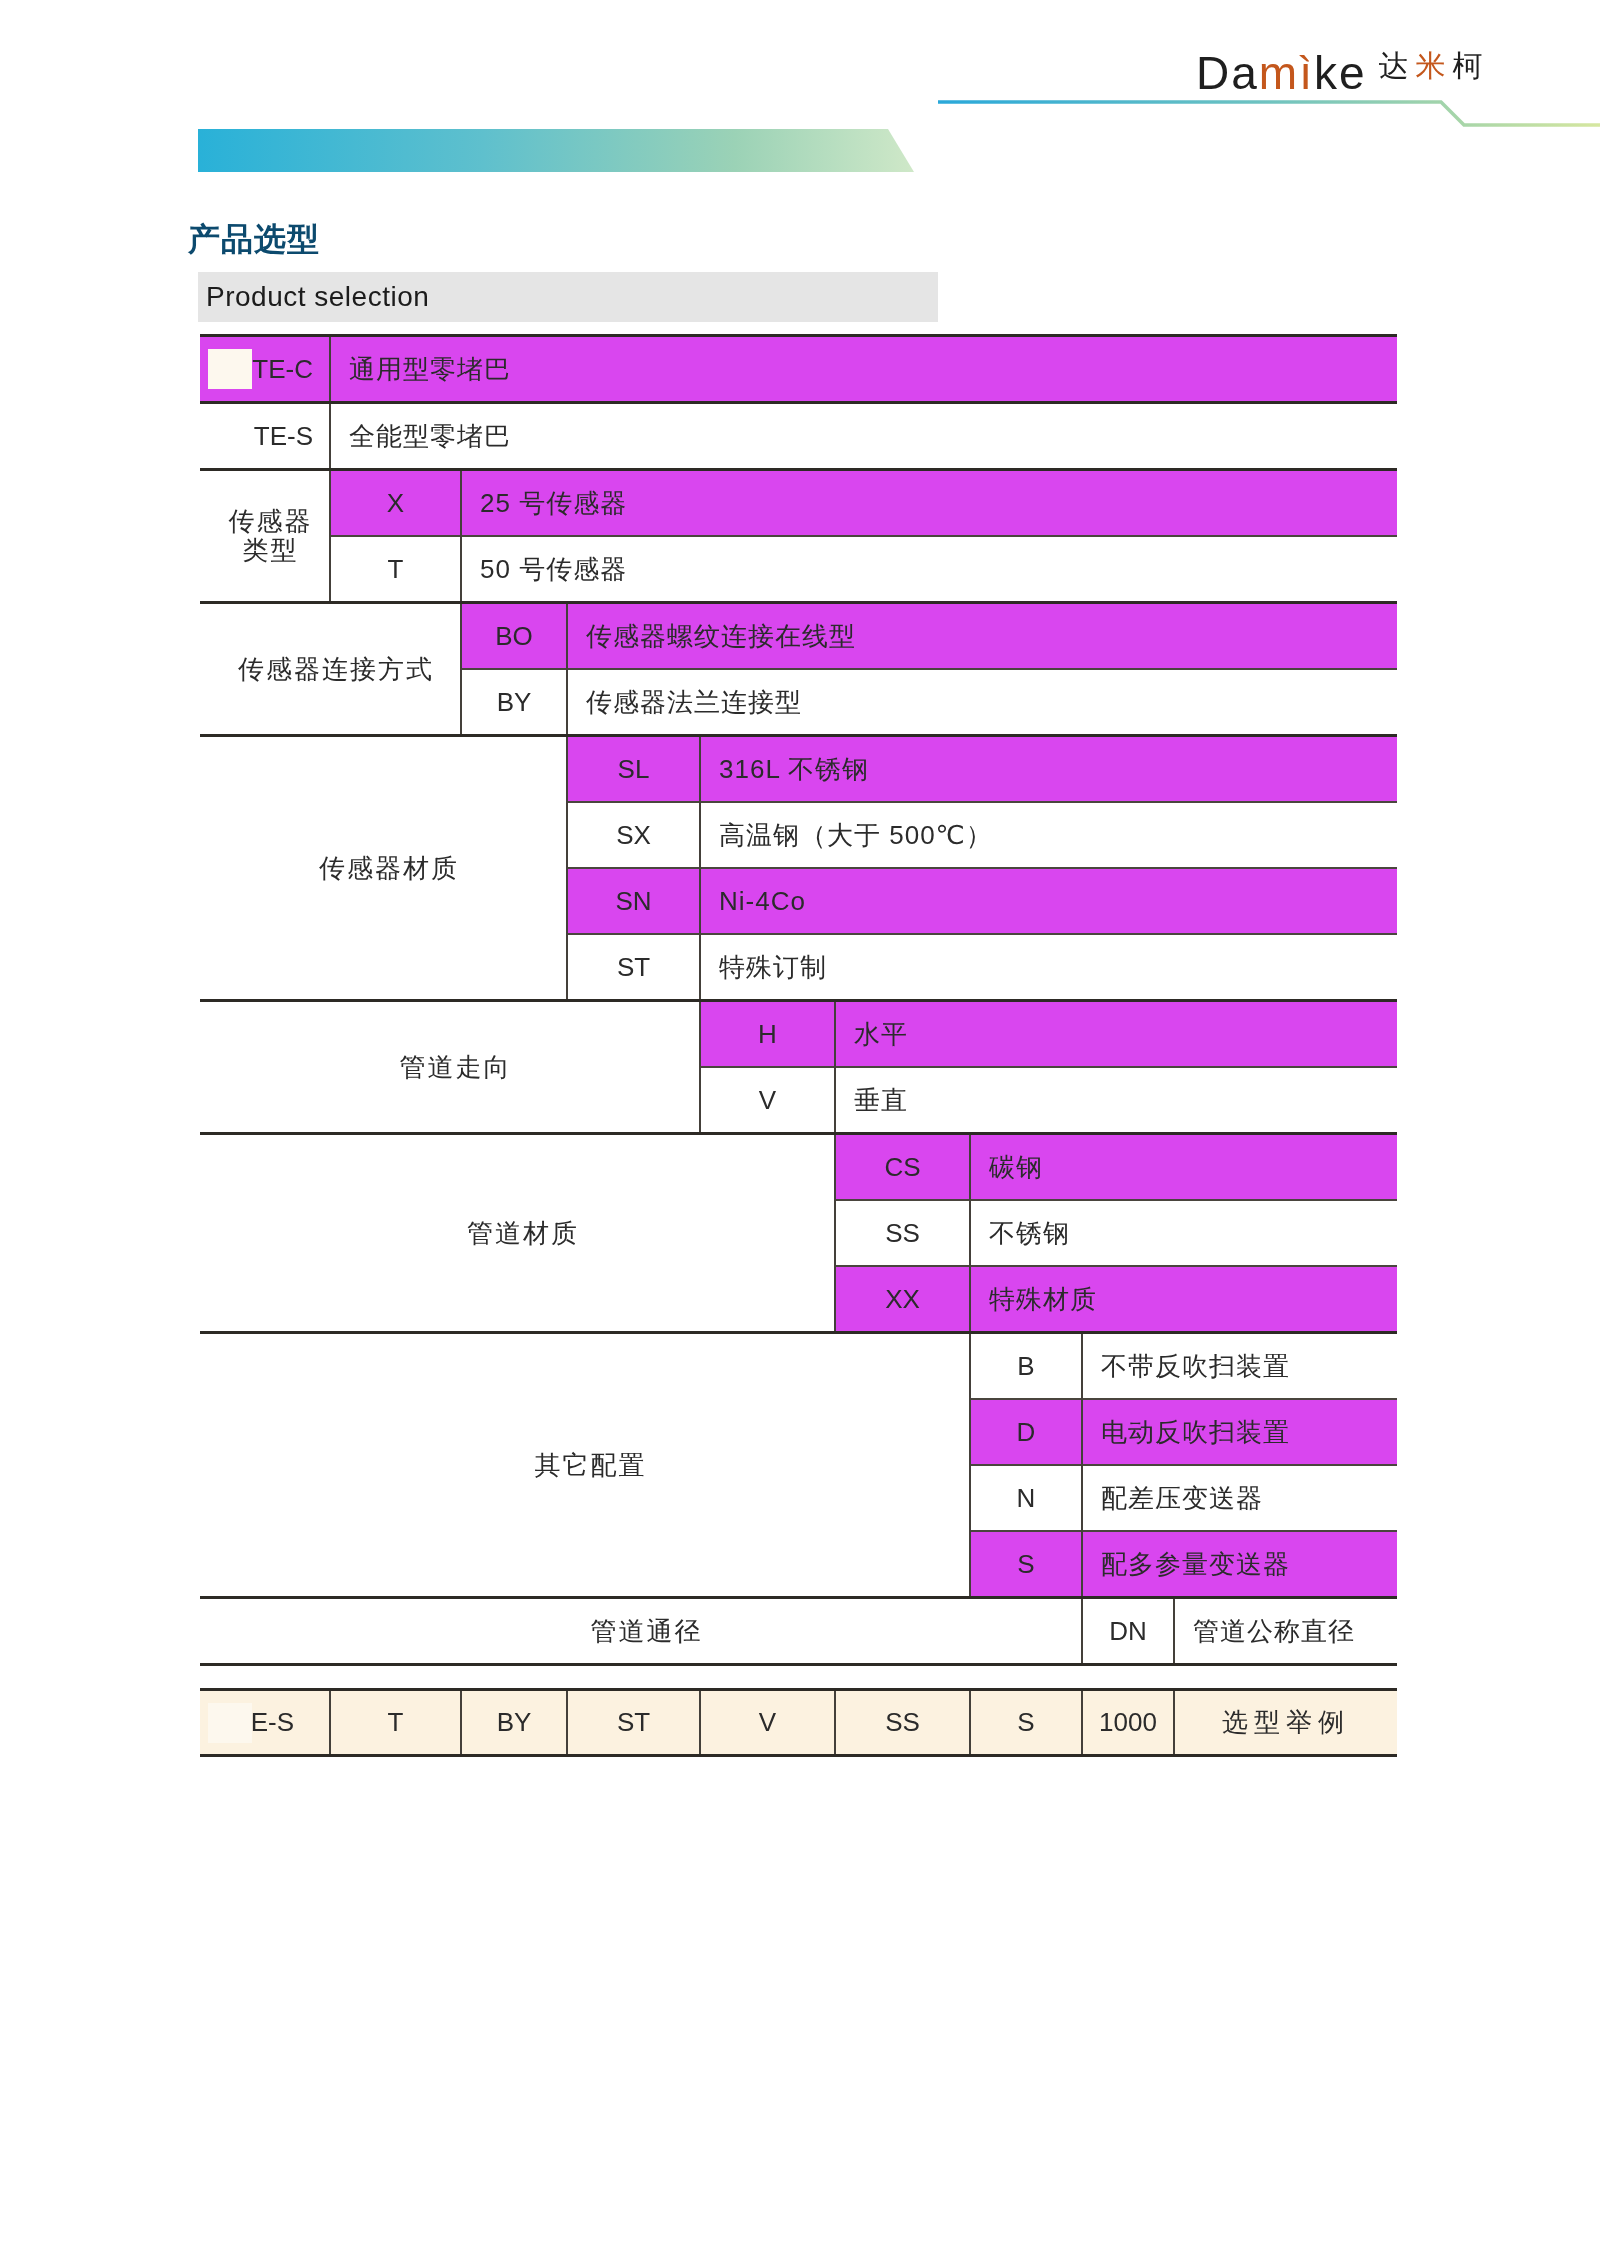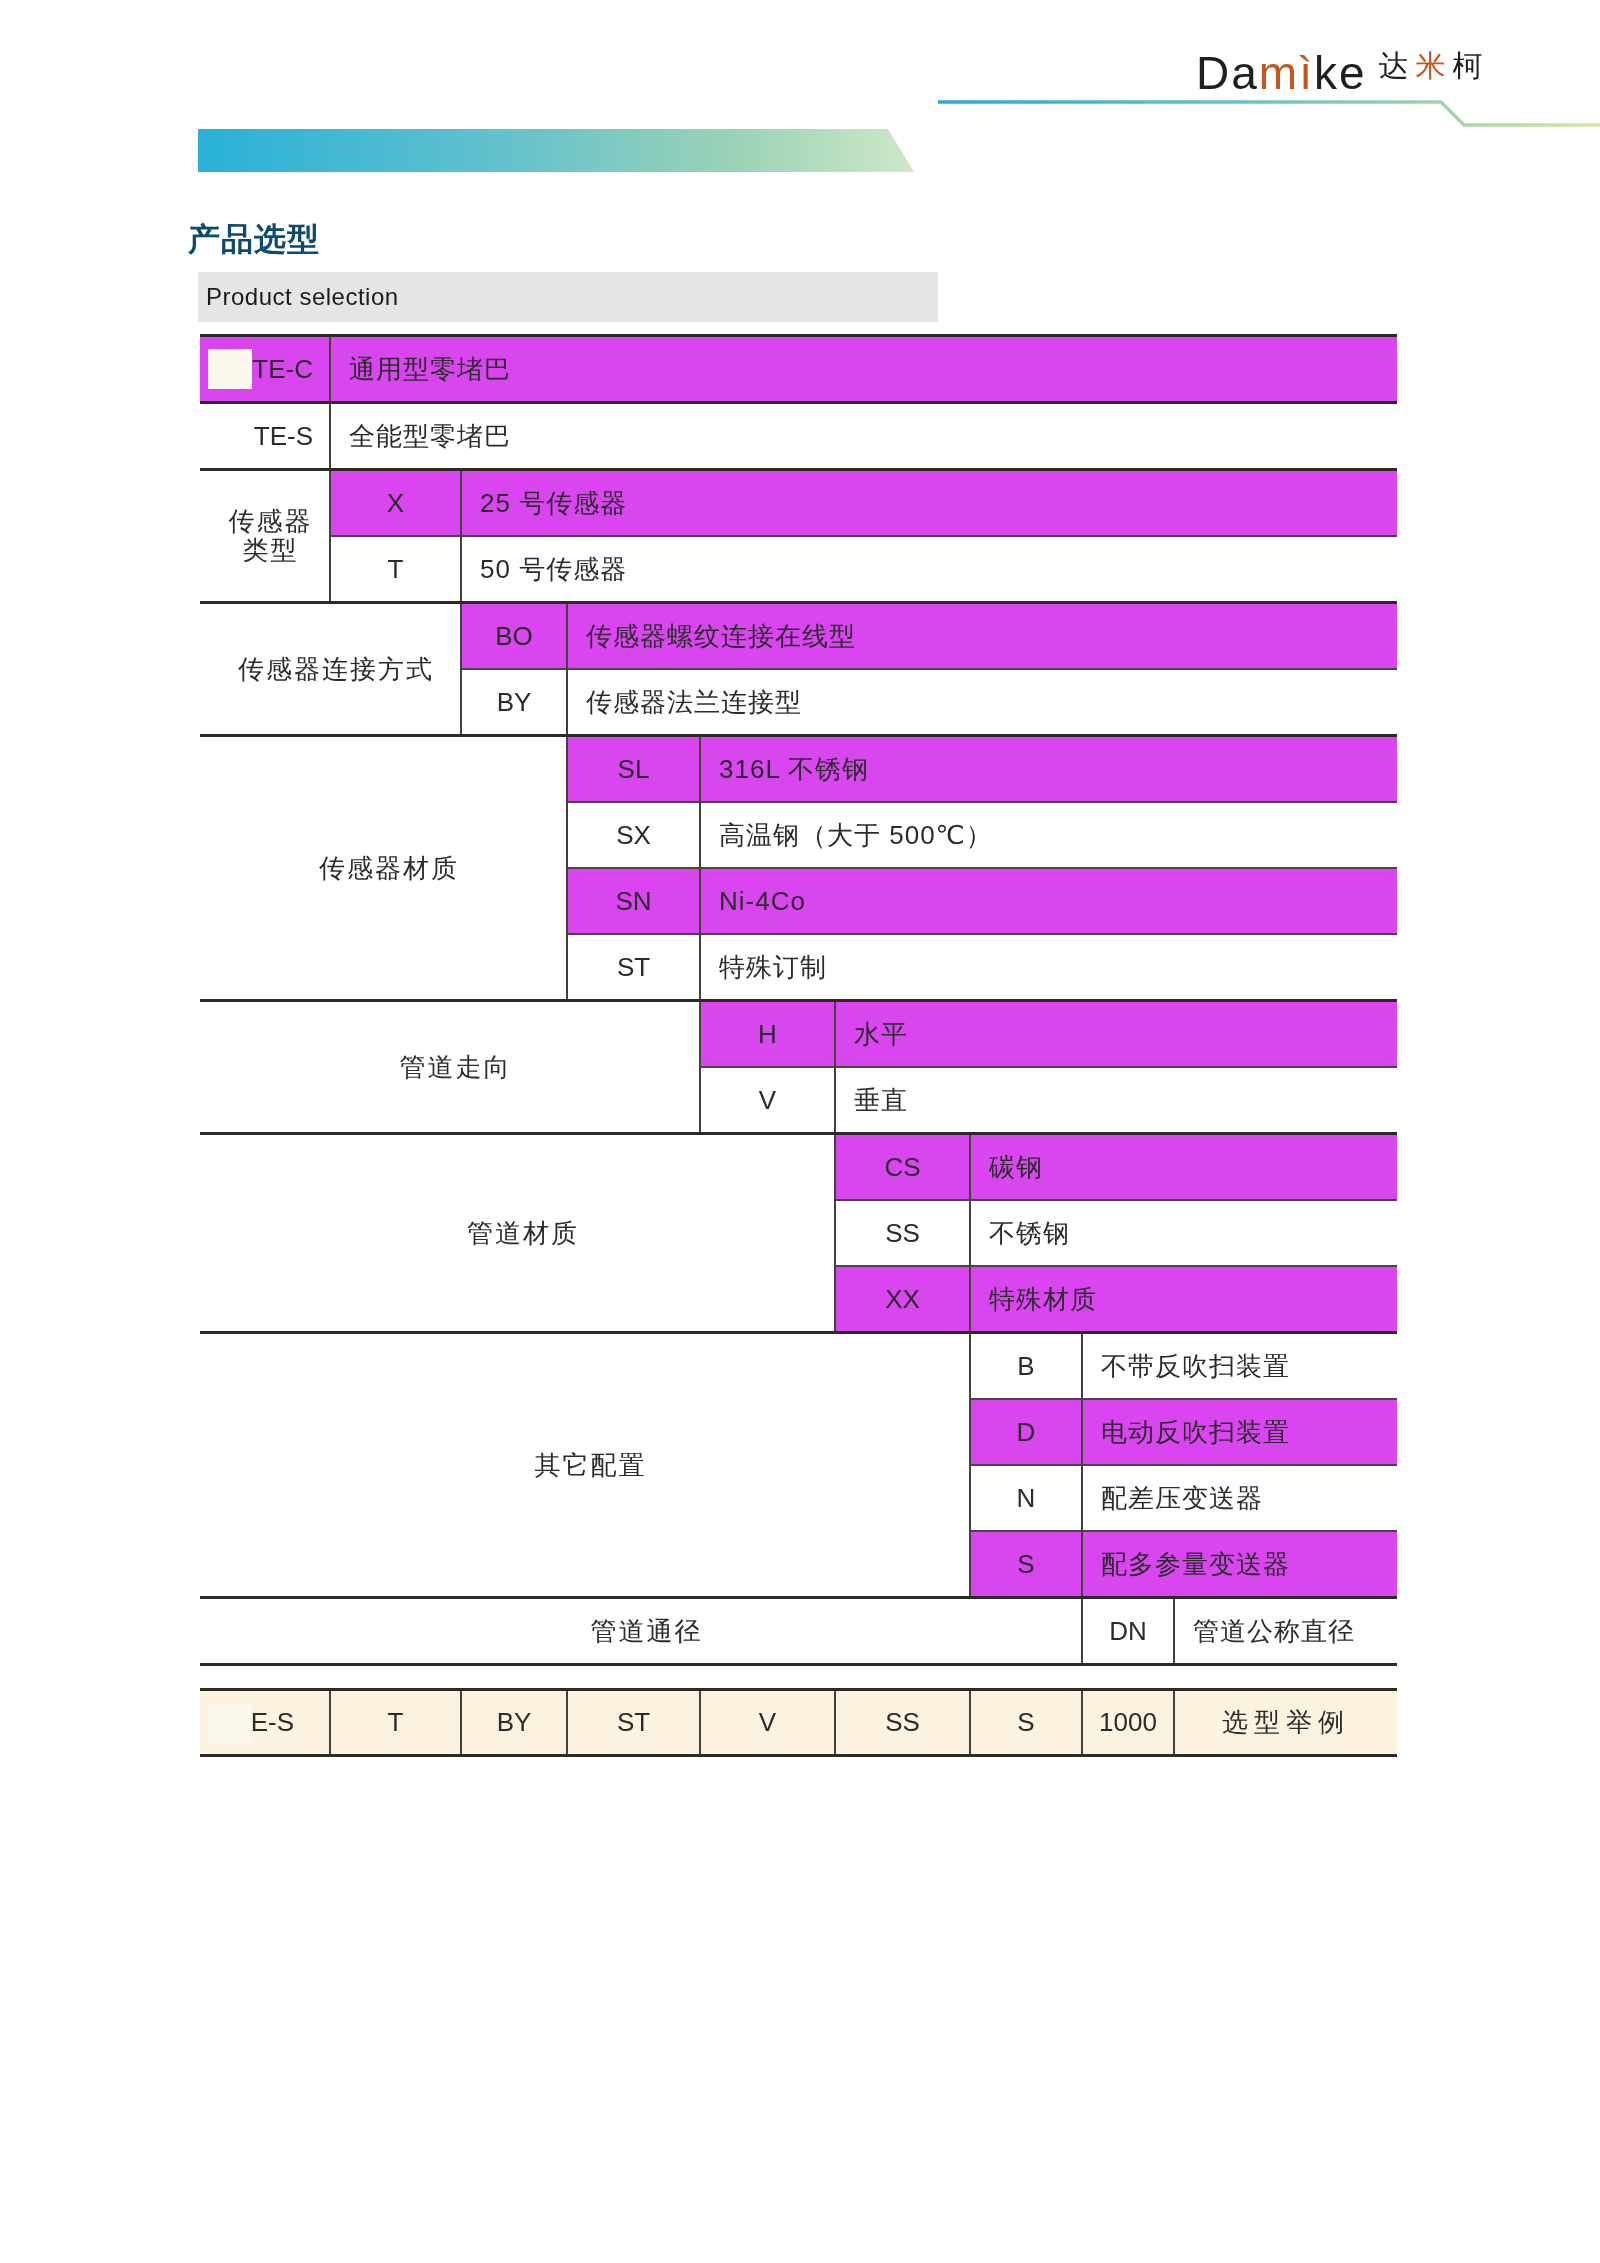--- a/index.html
+++ b/index.html
@@ -32,21 +32,21 @@
 
   .page-title{
     position:absolute;left:188px;top:220px;
     font-size:32px;line-height:38px;font-weight:bold;color:#0c4a6e;
     letter-spacing:1px;
   }
   .subtitle-bar{
     position:absolute;left:198px;top:272px;width:740px;height:50px;
     background:#e5e5e5;display:flex;align-items:center;
   }
-  .subtitle-bar span{font-size:24px;color:#1c1c1c;padding-left:8px;letter-spacing:0.5px;}
+  .subtitle-bar span{font-size:28px;color:#1c1c1c;padding-left:8px;letter-spacing:0.5px;}
 
   
   table.sel{
     position:absolute;left:200px;top:334px;
     border-collapse:collapse;table-layout:fixed;
     width:1197px;
     border-bottom:3px solid #2d2a25;
     font-size:26px;
   }
   table.sel td{height:64px;padding:0;vertical-align:middle;}

